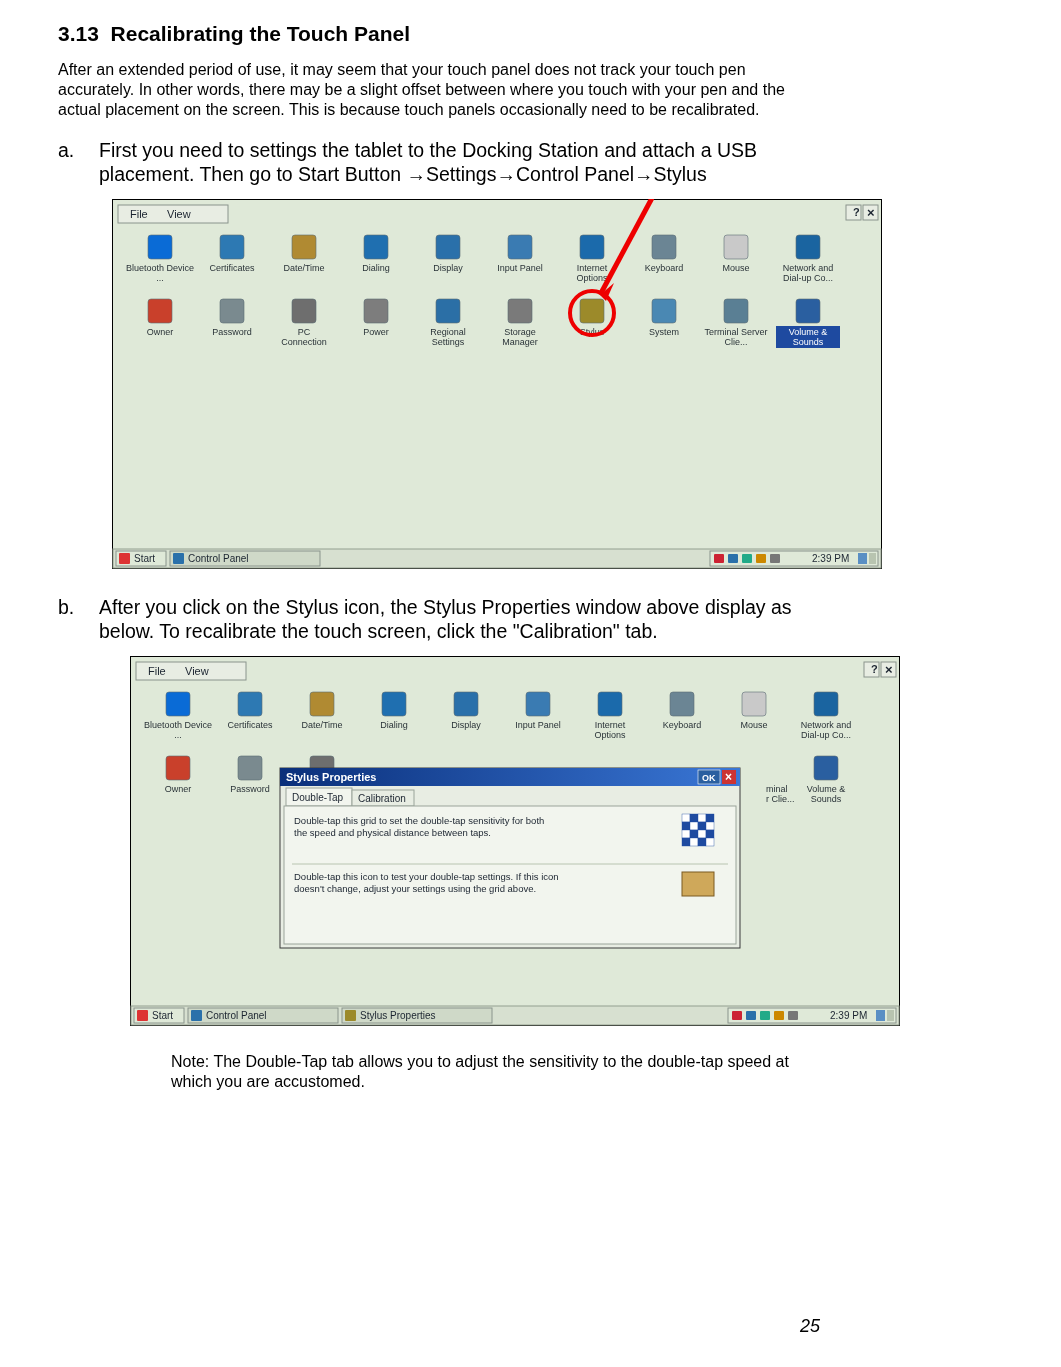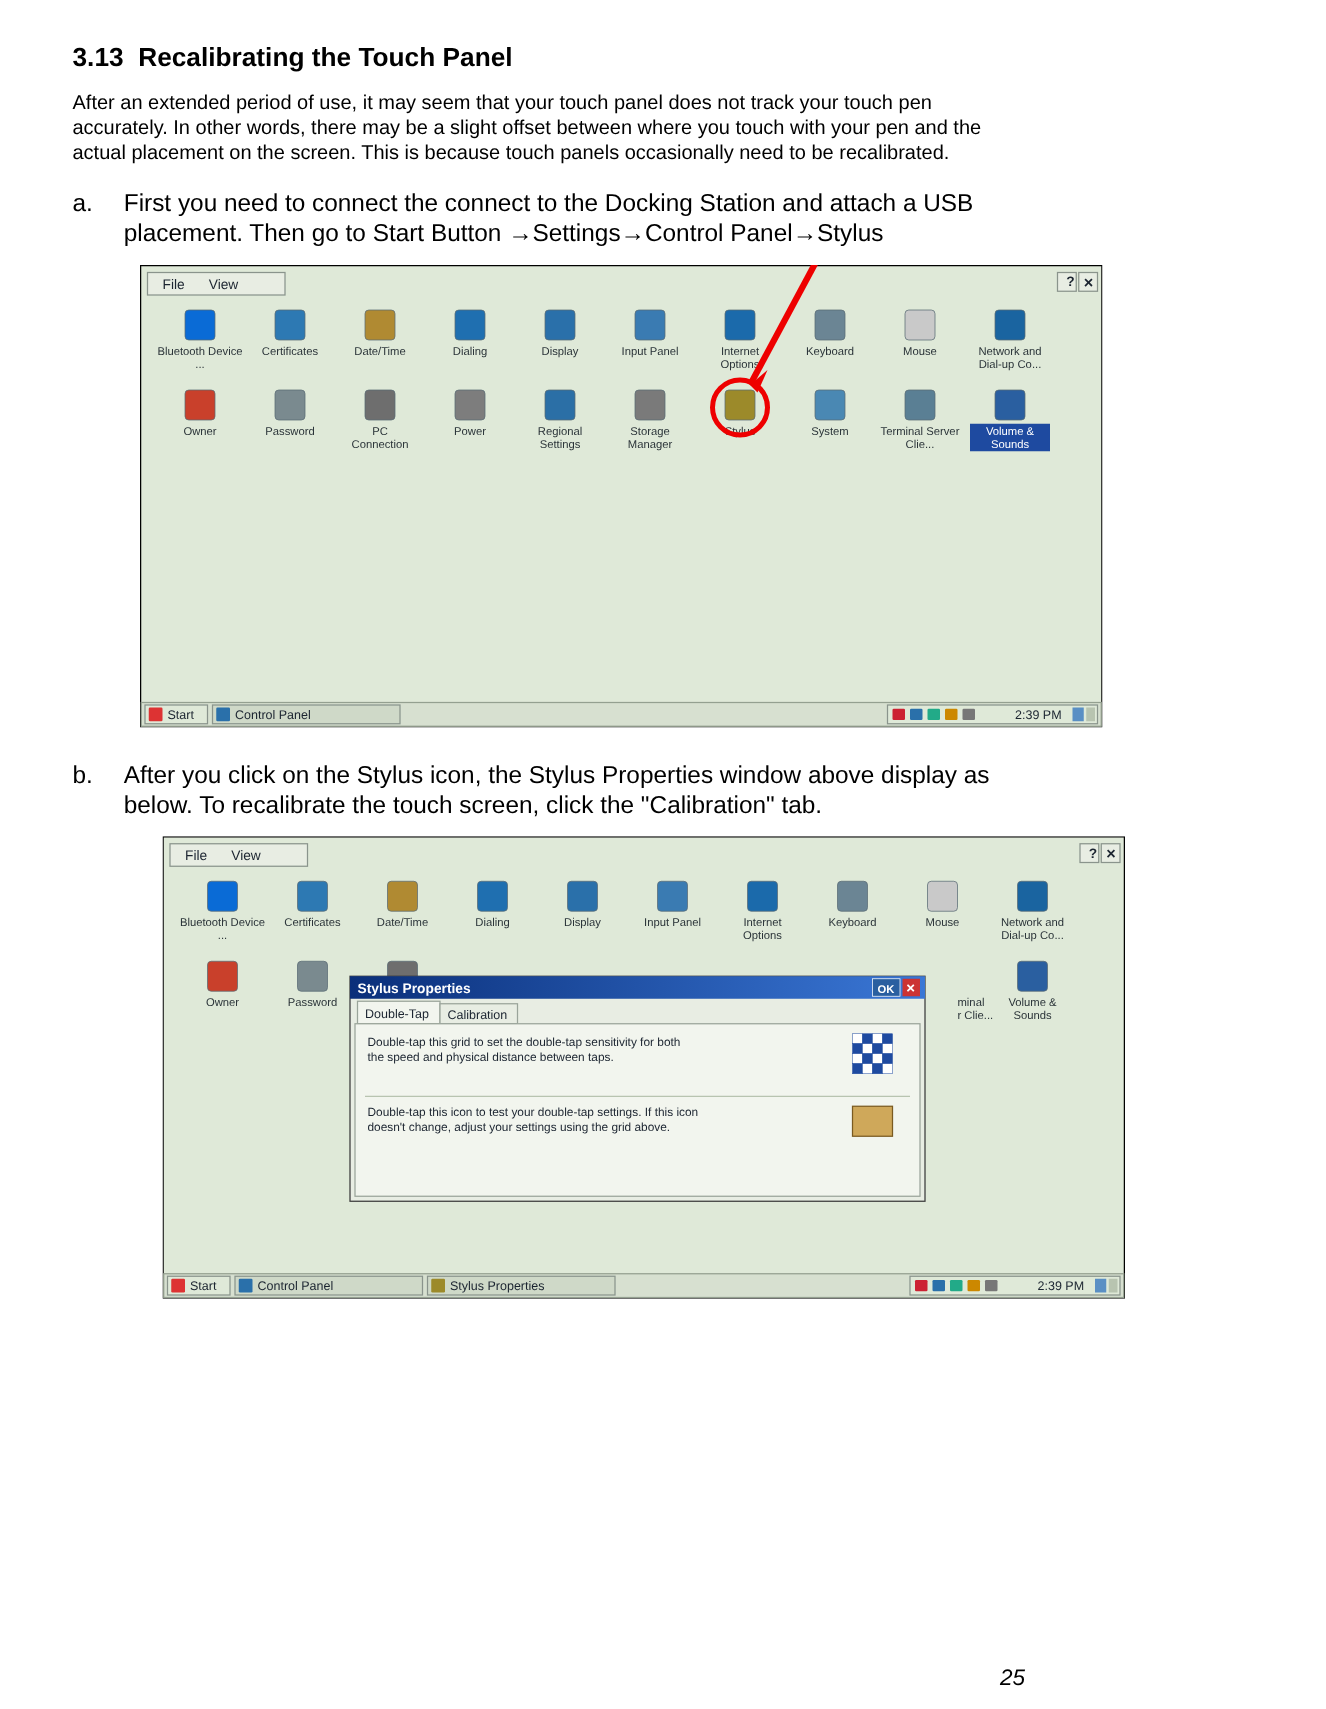--- a/index.html
+++ b/index.html
@@ -1,43 +1,43 @@
 <!DOCTYPE html>
 <html><head>
 <meta charset="utf-8">
 <style>
 html,body{margin:0;padding:0;background:#fff;font-family:Arial,Helvetica,sans-serif;color:#000}
-.page{width:870px;height:1367px;position:relative;padding:35px 50px 0 58px;box-sizing:border-box}
+.page{width:870px;height:1367px;position:relative;padding:22px 50px 0 58px;box-sizing:border-box}
 .sec-title{font-weight:bold;font-size:21px;margin:0 0 14px 0}
 .indent{margin-left:41px}
 .para{font-size:16px;line-height:1.25;margin:0 0 18px 0}
 .list-item{display:flex;font-size:19.5px;line-height:1.25;margin:0 0 12px 0}
 .list-item .marker{width:41px;flex:none}
 .list-item .body{flex:1}
 .bold{font-weight:normal}
 .fig{margin:4px 0 26px 54px;position:relative}
 .fig svg{display:block}
-.pagenum{position:absolute;right:50px;bottom:14px;font-style:italic;font-size:18px}
+.pagenum{position:absolute;right:50px;bottom:30px;font-style:italic;font-size:18px}
 
 </style>
 </head>
 <body>
 
 <div class="page">
 
   <p class="sec-title">
     <span>3.13</span>&nbsp;&nbsp;<span>Recalibrating the Touch Panel</span>
   </p>
 
   <p class="para indent">After an extended period of use, it may seem that your touch panel does not track your touch pen accurately.  In other words, there may be a slight offset between where you touch with your pen and the actual placement on the screen.  This is because touch panels occasionally need to be recalibrated.</p>
 
   <div class="list-item indent">
     <div class="marker">a.</div>
     <div class="body">
-      <span>First you need to connect the connect to the </span><span class="bold">Docking Station</span><span> and </span><span class="bold">attach a USB placement.</span><span>  Then go to Start Button →Settings→Control Panel→Stylus</span>
+      <span>First you need to settings the tablet to the </span><span class="bold">Docking Station</span><span> and </span><span class="bold">attach a USB placement.</span><span>  Then go to Start Button →Settings→Control Panel→Stylus</span>
     </div>
   </div>
 
   <div class="fig">
     <svg id="fig1" width="770" height="370" viewBox="0 0 770 370">
         <rect x="0.5" y="0.5" width="769" height="369" fill="#dfe9d8" stroke="#000" stroke-width="1"></rect>
         <rect x="6" y="6" width="110" height="18" fill="#e8ede3" stroke="#8a948c"></rect>
         <text x="18" y="19" font-size="11" font-family="Arial" fill="#1b2430">File</text>
         <text x="55" y="19" font-size="11" font-family="Arial" fill="#1b2430">View</text>
         <rect x="734" y="6" width="15" height="15" fill="#e8ede3" stroke="#8a948c"></rect>
@@ -220,15 +220,16 @@
         <rect x="560" y="182" width="8" height="8" fill="#fff" stroke="#1e4aa0" stroke-width="0.4"></rect>
         <rect x="568" y="182" width="8" height="8" fill="#1e4aa0" stroke="#1e4aa0" stroke-width="0.4"></rect>
         <rect x="576" y="182" width="8" height="8" fill="#fff" stroke="#1e4aa0" stroke-width="0.4"></rect>
         <line x1="162" y1="208" x2="598" y2="208" stroke="#b8c4b0"></line>
         <text x="164" y="224" font-size="9.5" font-family="Arial" fill="#1b2430">Double-tap this icon to test your double-tap settings. If this icon</text>
         <text x="164" y="236" font-size="9.5" font-family="Arial" fill="#1b2430">doesn't change, adjust your settings using the grid above.</text>
         <rect x="552" y="216" width="32" height="24" fill="#cfa85a" stroke="#7a5a20"></rect>
       </svg>
   </div>
 
+  <p class="para" style="margin-left:113px">Note: The Double-Tap tab allows you to adjust the sensitivity to the double-tap speed at which you are accustomed.</p>
 
   <div class="pagenum">25</div>
 </div>
 
 </body></html>

